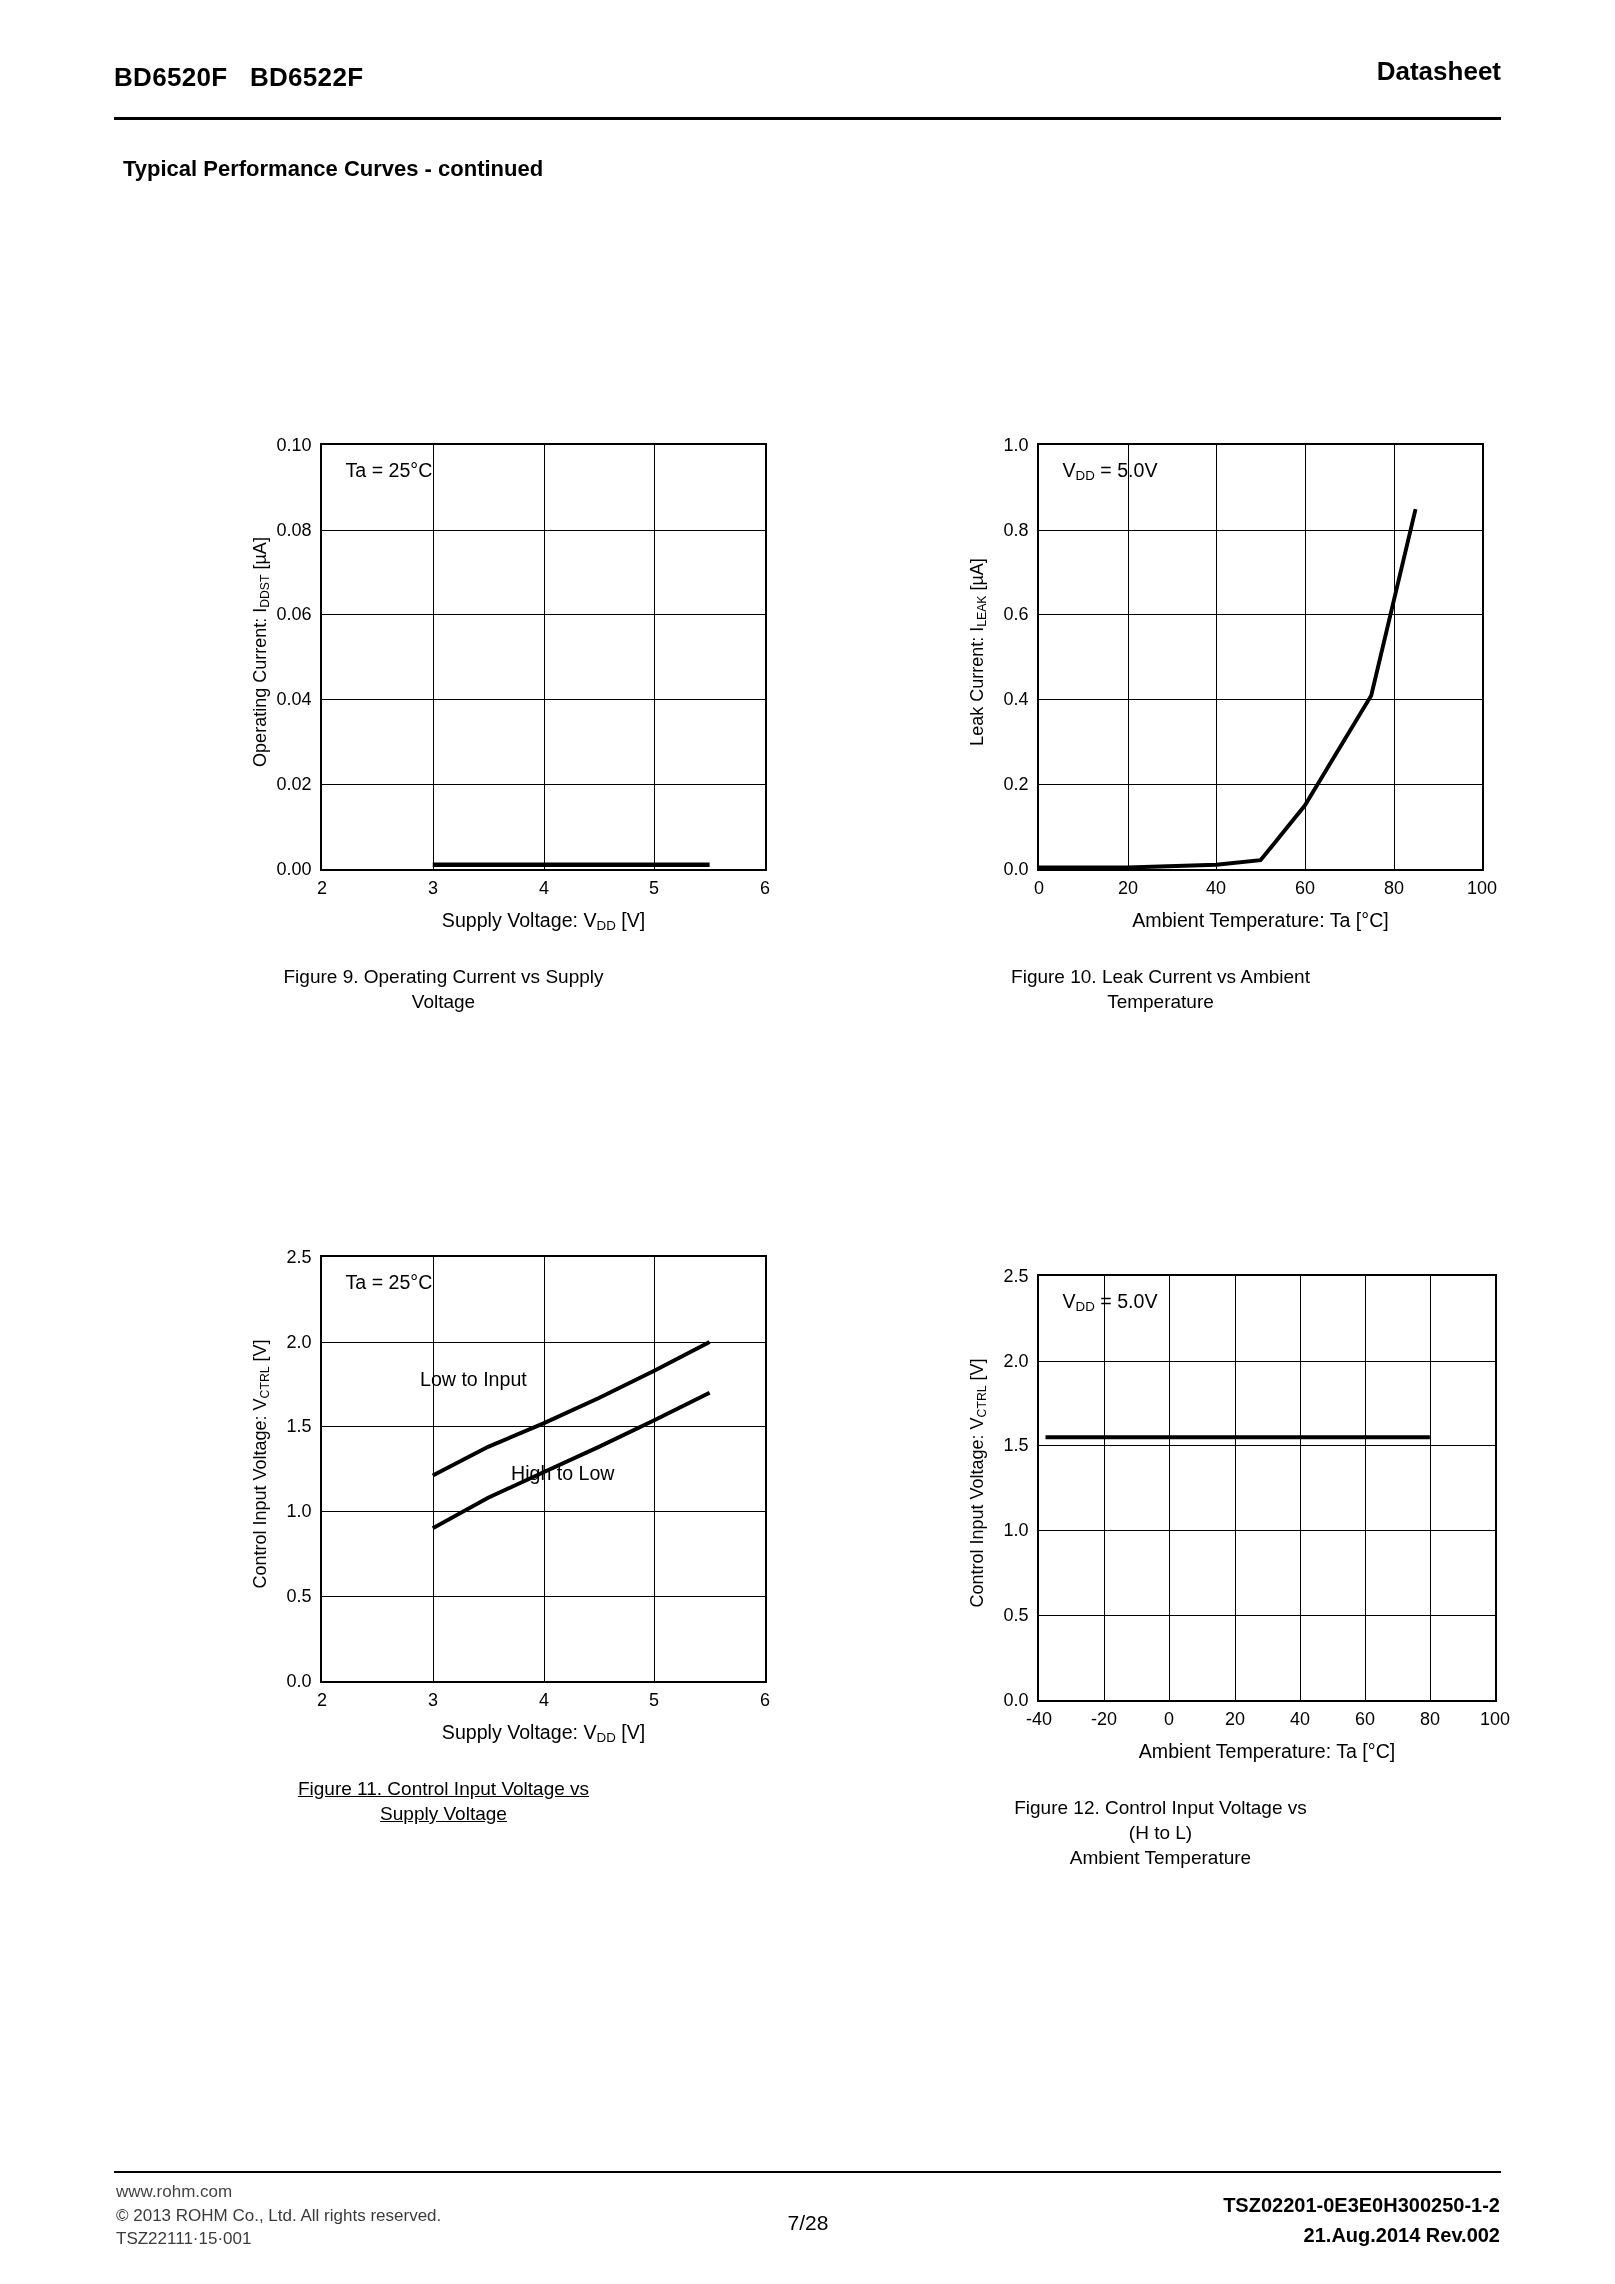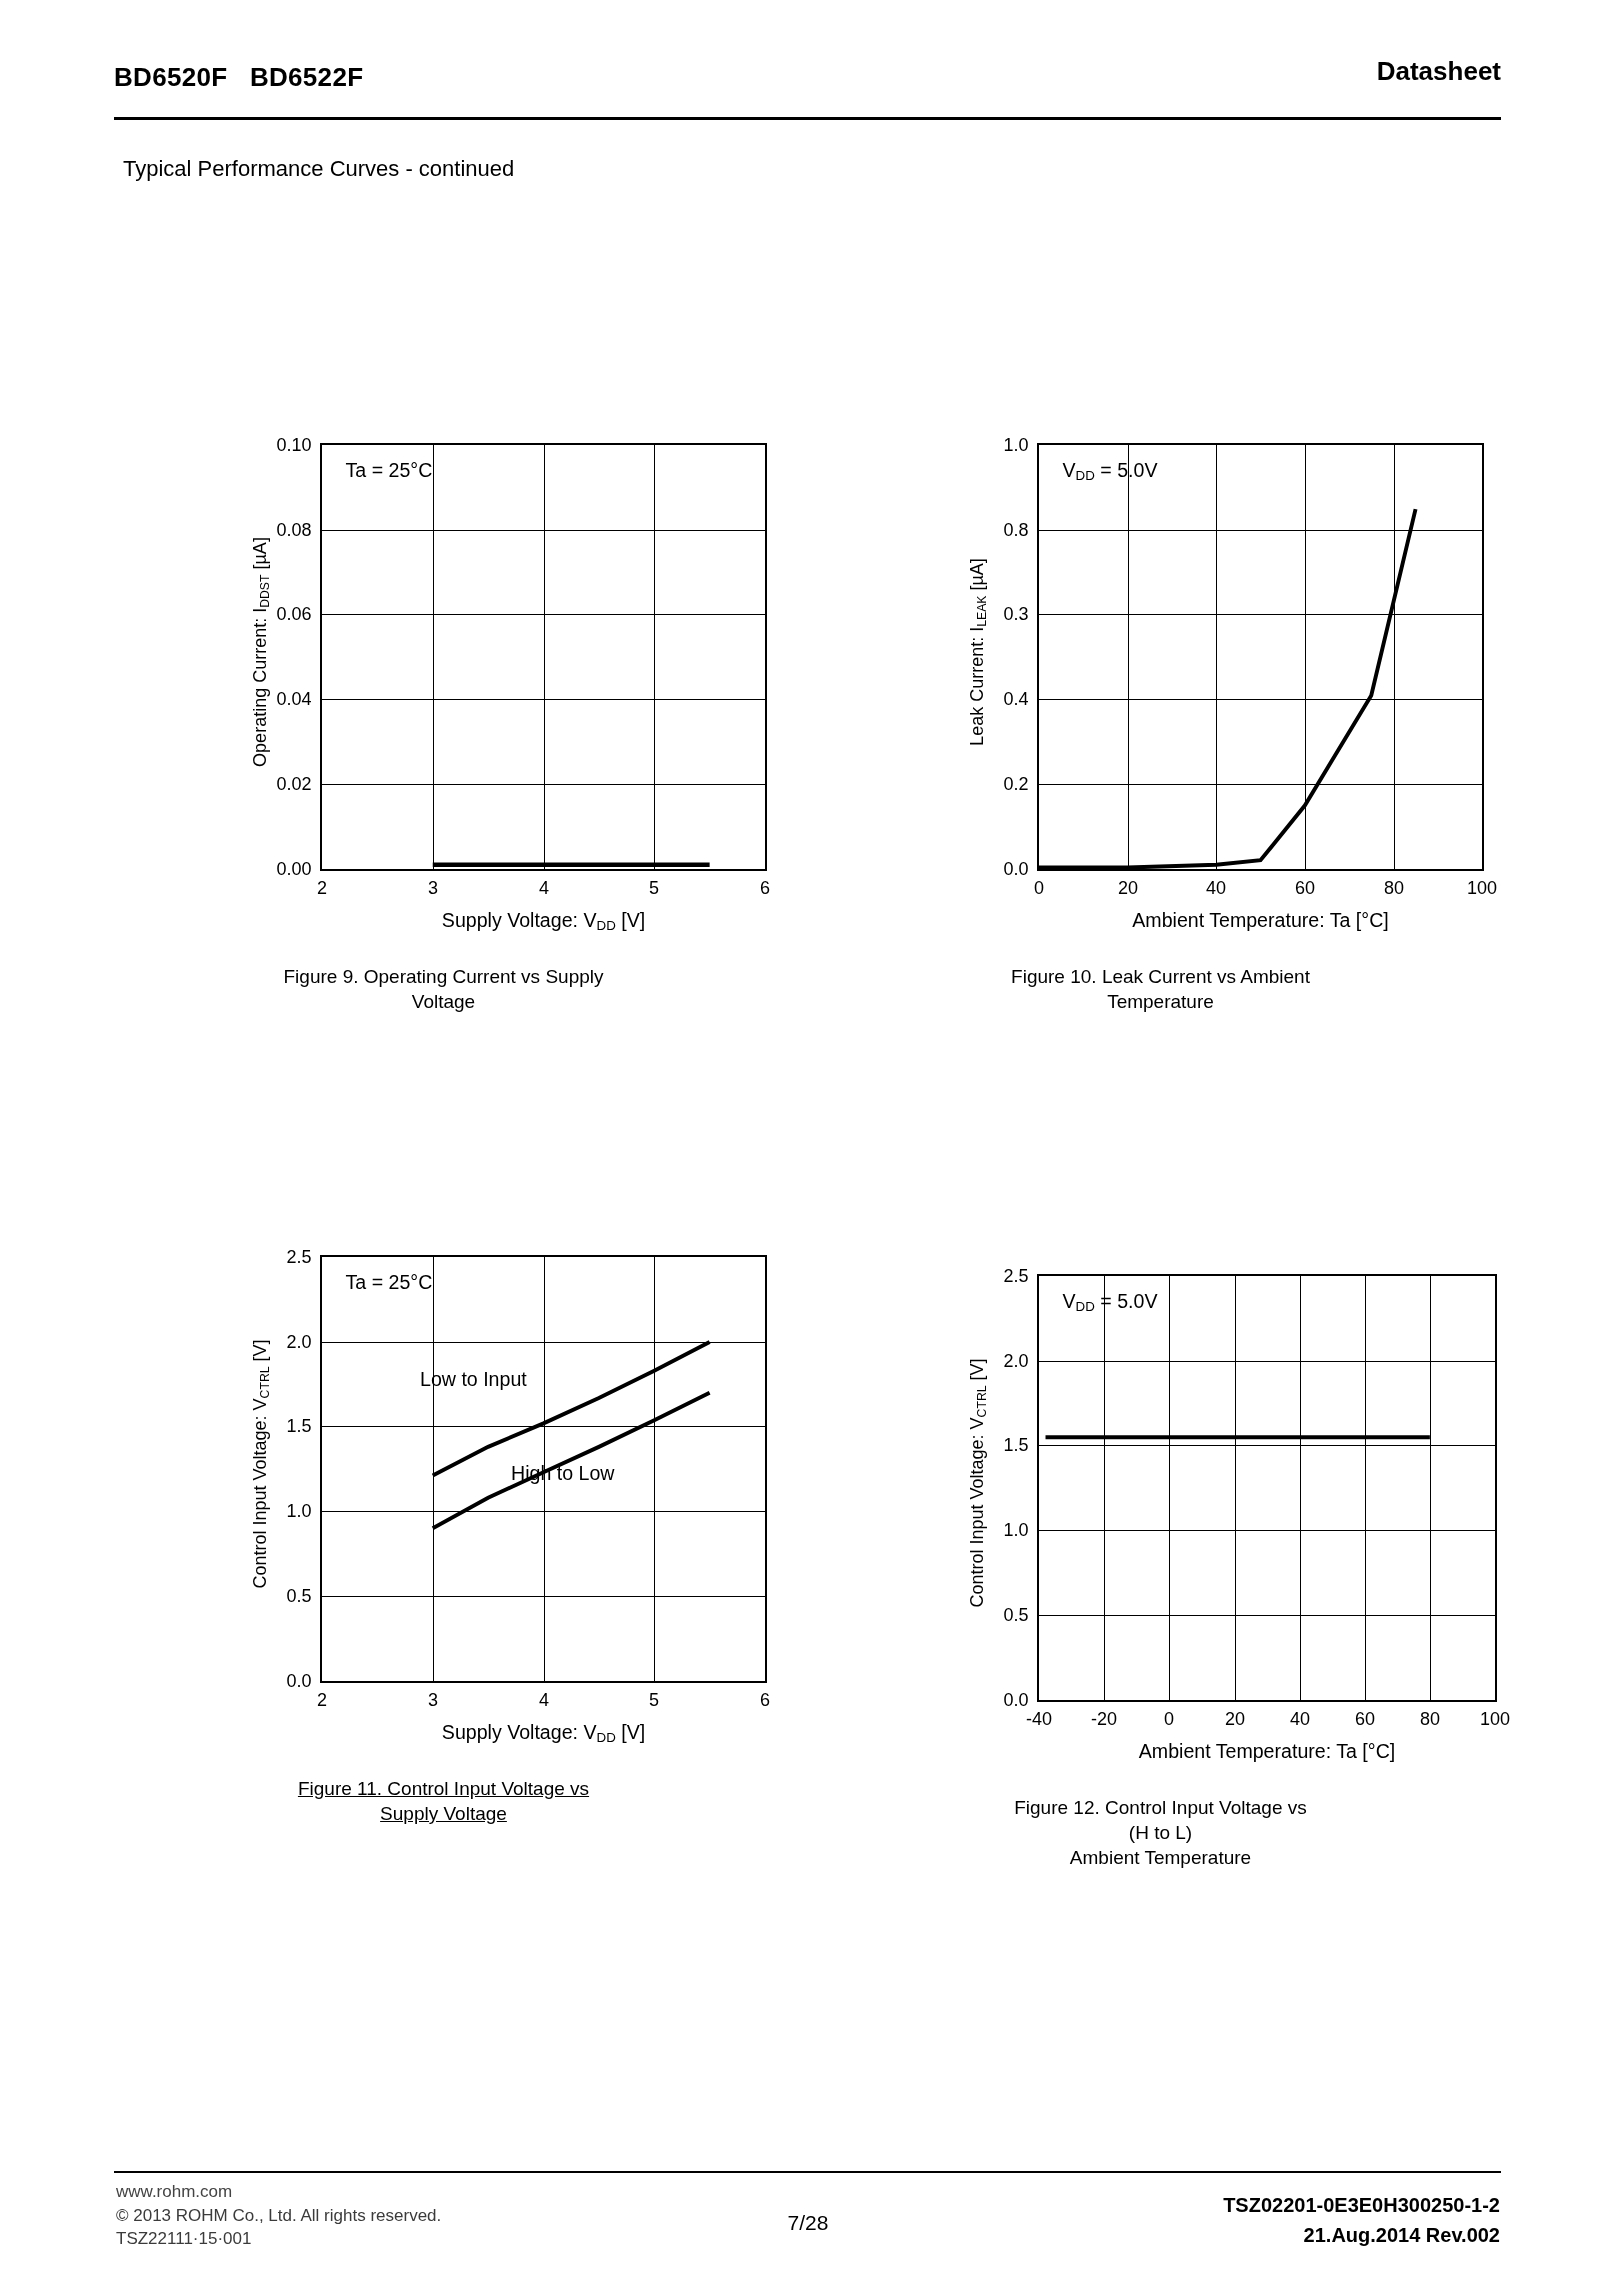--- a/index.html
+++ b/index.html
@@ -52,21 +52,21 @@
     height: 2.6px;
     background: #000000;
   }
 
   
   .section-title {
     position: absolute;
     left: 123px;
     top: 156px;
     font-size: 22px;
-    font-weight: normal;
+    font-weight: bold;
   }
 
   
   .figure {
     position: absolute;
   }
   .fig-caption {
     text-align: center;
     font-size: 19px;
     line-height: 25px;
@@ -249,21 +249,21 @@
         <div class="grid-v" style="left:177px;"></div>
         <div class="grid-v" style="left:266px;"></div>
         <div class="grid-v" style="left:355px;"></div>
         <div class="grid-h" style="top:85px;"></div>
         <div class="grid-h" style="top:169px;"></div>
         <div class="grid-h" style="top:254px;"></div>
         <div class="grid-h" style="top:339px;"></div>
 
         <div class="ytick" style="top:0px;">1.0</div>
         <div class="ytick" style="top:85px;">0.8</div>
-        <div class="ytick" style="top:169px;">0.3</div>
+        <div class="ytick" style="top:169px;">0.6</div>
         <div class="ytick" style="top:254px;">0.4</div>
         <div class="ytick" style="top:339px;">0.2</div>
         <div class="ytick" style="top:424px;">0.0</div>
 
         <div class="xtick" style="left:0px;">0</div>
         <div class="xtick" style="left:89px;">20</div>
         <div class="xtick" style="left:177px;">40</div>
         <div class="xtick" style="left:266px;">60</div>
         <div class="xtick" style="left:355px;">80</div>
         <div class="xtick" style="left:443px;">100</div>

